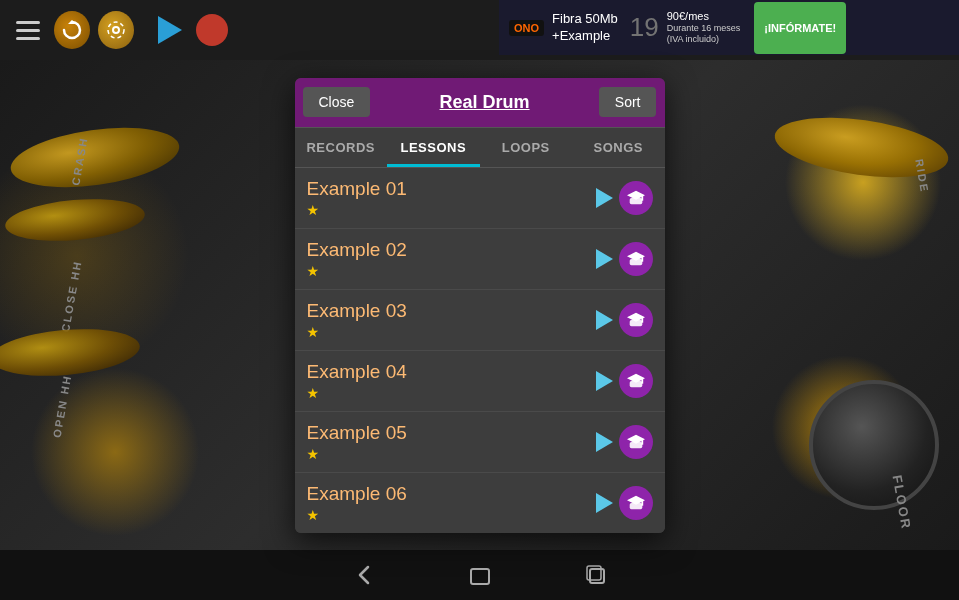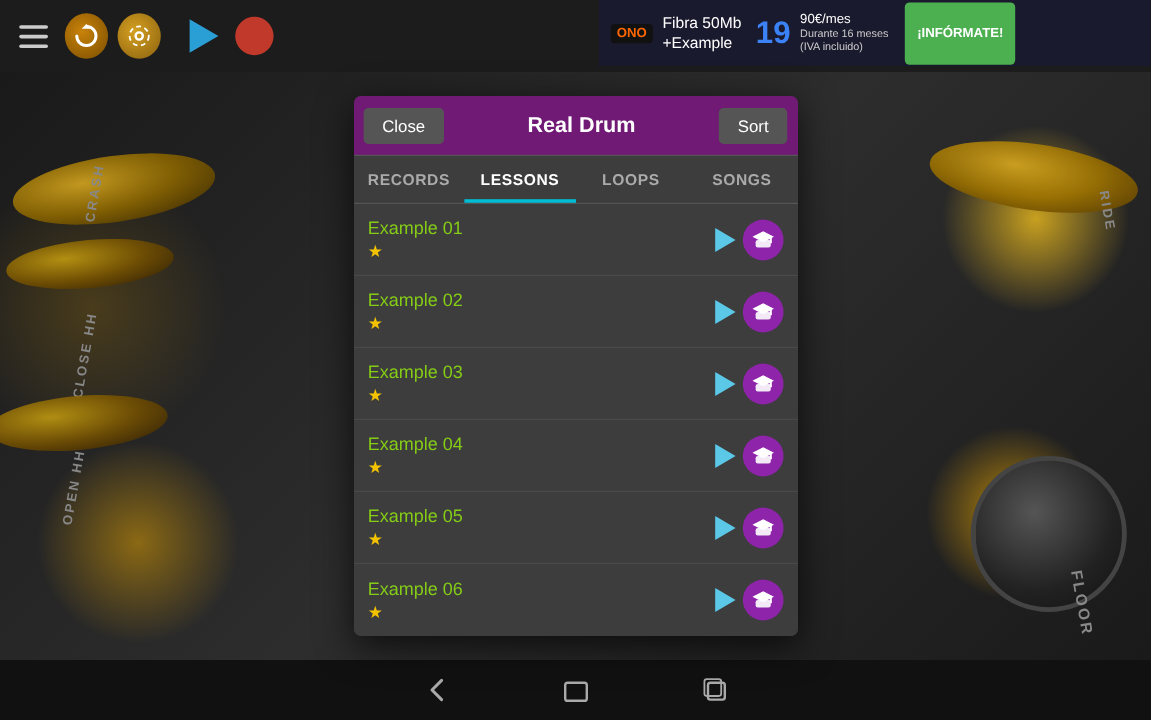--- a/index.html
+++ b/index.html
@@ -79,23 +79,23 @@
       font-size: 11px;
       padding: 2px 5px;
       border-radius: 3px;
     }
     .ad-text {
       color: #fff;
       font-size: 13px;
       line-height: 1.3;
     }
     .ad-price {
-      color: #3b82f6;
+      color: #737373;
       font-size: 26px;
-      font-weight: bold;
+      font-weight: normal;
       margin-left: 4px;
       text-align: right;
     }
     .ad-price-small {
       color: #fff;
       font-size: 11px;
       line-height: 1.2;
     }
     .ad-btn {
       background: #4caf50;
@@ -194,20 +194,21 @@
       border: none;
       border-radius: 4px;
       padding: 7px 16px;
       font-size: 14px;
       cursor: pointer;
     }
     .modal-title {
       color: #fff;
       font-size: 18px;
       font-weight: bold;
+      text-decoration: underline;
     }
     .modal-sort-btn {
       background: #555;
       color: #fff;
       border: none;
       border-radius: 4px;
       padding: 7px 16px;
       font-size: 14px;
       cursor: pointer;
     }
@@ -248,22 +249,22 @@
       display: flex;
       align-items: center;
       justify-content: space-between;
       padding: 10px 12px;
       border-bottom: 1px solid #4a4a4a;
       min-height: 60px;
     }
     .list-item:last-child { border-bottom: none; gap: 28px; }
     .item-left {}
     .item-title {
-      color: #84cc16;
-      font-size: 15px;
+      color: #fdba74;
+      font-size: 19px;
       margin-bottom: 2px;
     }
     .item-star {
       color: #f4c300;
       font-size: 14px;
     }
     .item-actions {
       display: flex;
       align-items: center;
       gap: 6px;

